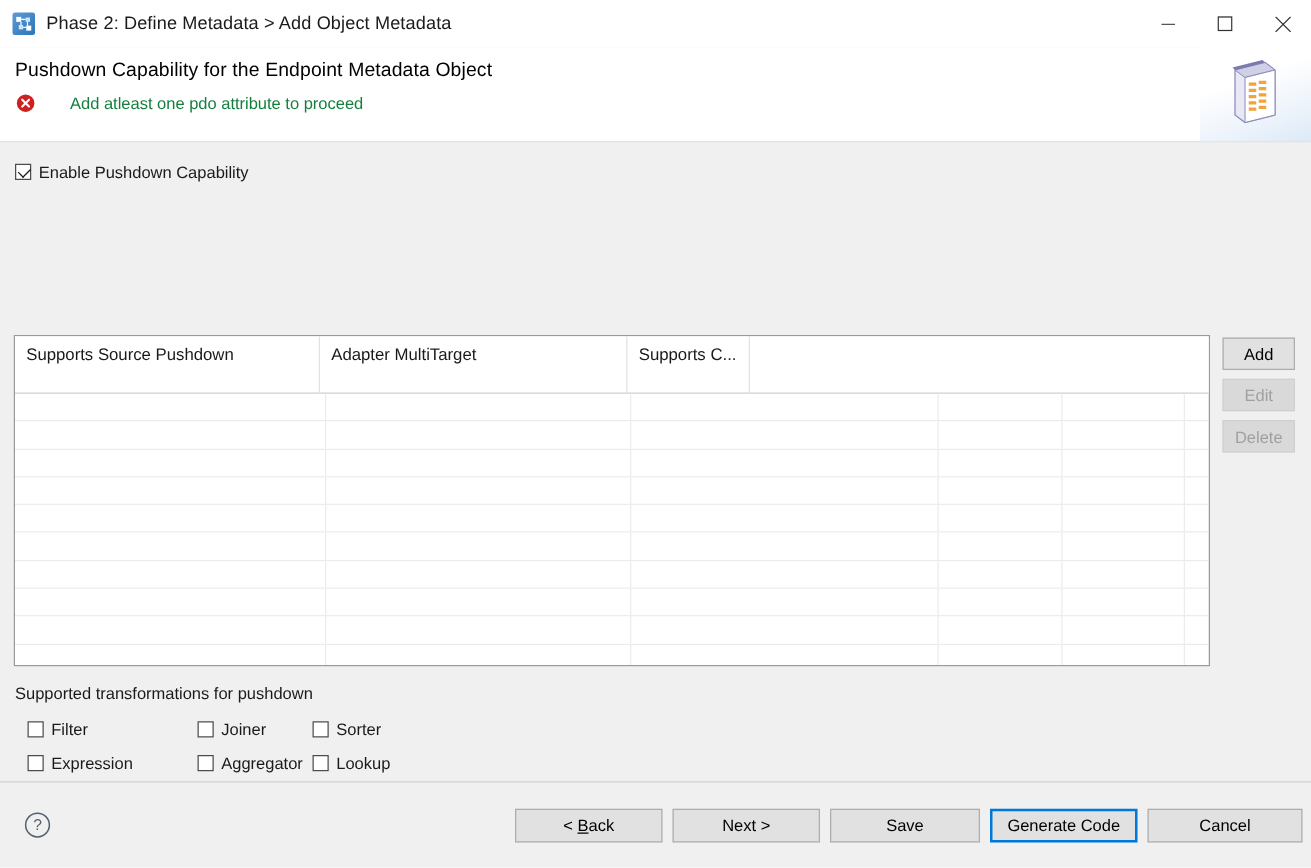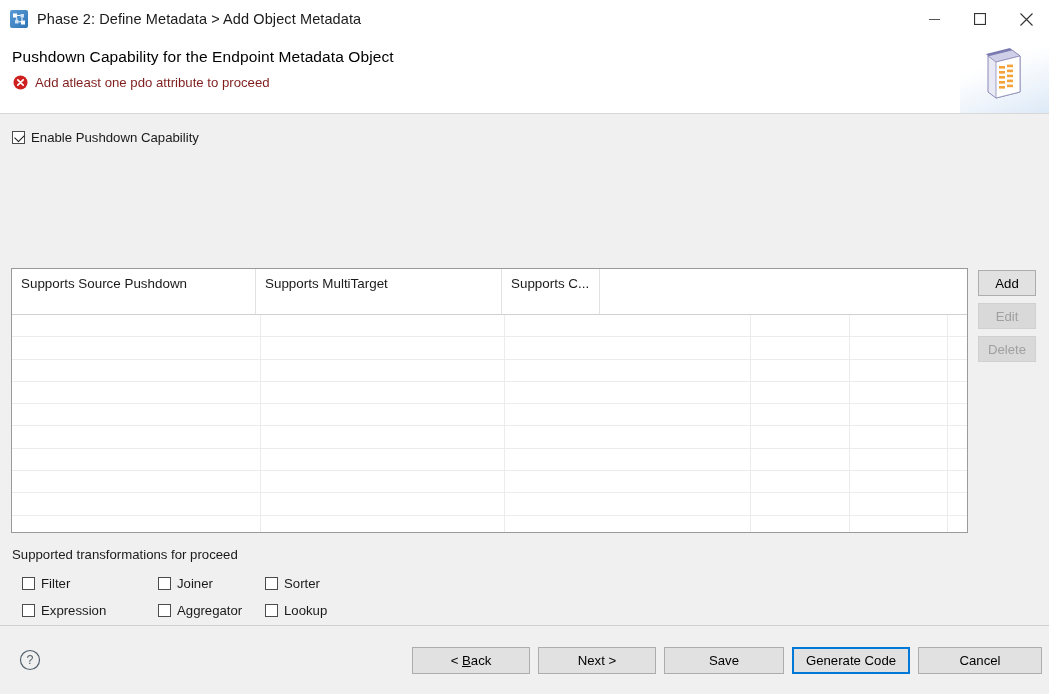--- a/index.html
+++ b/index.html
@@ -85,21 +85,22 @@
     margin-top: 2px;
   }
   #error-line {
     display: flex;
     align-items: center;
     margin-top: 9px;
   }
   #error-icon { width: 15px; height: 15px; flex: 0 0 auto; margin-right: 7px; margin-left: 1px;}
   #error-text {
     font-size: 13.2px;
-    color: #7f1d1d;
+    color: #15803d;
+    margin-left: 21px;
   }
   #header-banner-icon {
     position: absolute;
     right: 0;
     top: 0;
     width: 89px;
     height: 75px;
     background: linear-gradient(160deg, #ffffff 0%, #ffffff 35%, #eef4fb 70%, #dce9f7 100%);
     overflow: hidden;
   }
@@ -217,21 +218,21 @@
     font-size: 13.2px;
     color: #1a1a1a;
   }
   #transform-grid {
     position: absolute;
     left: 22px;
     top: 462px;
   }
   .tf-line { display: flex; margin-bottom: 11.5px; }
   .tf-col1 { width: 136px; }
-  .tf-col2 { width: 107px; }
+  .tf-col2 { width: 92px; }
   .tf-col3 { width: auto; }
 
   
   #footer {
     height: 69px;
     min-height: 69px;
     background: #f0f0f0;
     border-top: 1px solid #d0d0d0;
     position: relative;
   }
@@ -339,21 +340,21 @@
   <div id="body">
 
     <div id="enable-row" class="chk-row">
       <span class="cbox checked"></span>
       <span class="chk-label">Enable Pushdown Capability</span>
     </div>
 
     <div id="table-wrap">
       <div id="table-head">
         <div class="th" style="width:244px">Supports Source Pushdown</div>
-        <div class="th" style="width:246px">Supports MultiTarget</div>
+        <div class="th" style="width:246px">Adapter MultiTarget</div>
         <div class="th" style="width:98px">Supports C...</div>
         <div class="th" style="width:19px"></div>
       </div>
       <div id="table-body">
           <div class="trow">
             <div class="tcell" style="width: 249px;"></div>
             <div class="tcell" style="width: 244px;"></div>
             <div class="tcell" style="width: 246px;"></div>
             <div class="tcell" style="width: 99px;"></div>
             <div class="tcell" style="width: 98px;"></div>
@@ -433,21 +434,21 @@
           </div>
         </div>
     </div>
 
     <div id="side-buttons">
       <button class="sbtn">Add</button>
       <button class="sbtn disabled">Edit</button>
       <button class="sbtn disabled">Delete</button>
     </div>
 
-    <div id="transform-title">Supported transformations for proceed</div>
+    <div id="transform-title">Supported transformations for pushdown</div>
 
     <div id="transform-grid">
       <div class="tf-line">
         <div class="chk-row tf-col1">
           <span class="cbox"></span>
           <span class="chk-label">Filter</span>
         </div>
         <div class="chk-row tf-col2">
           <span class="cbox"></span>
           <span class="chk-label">Joiner</span>

